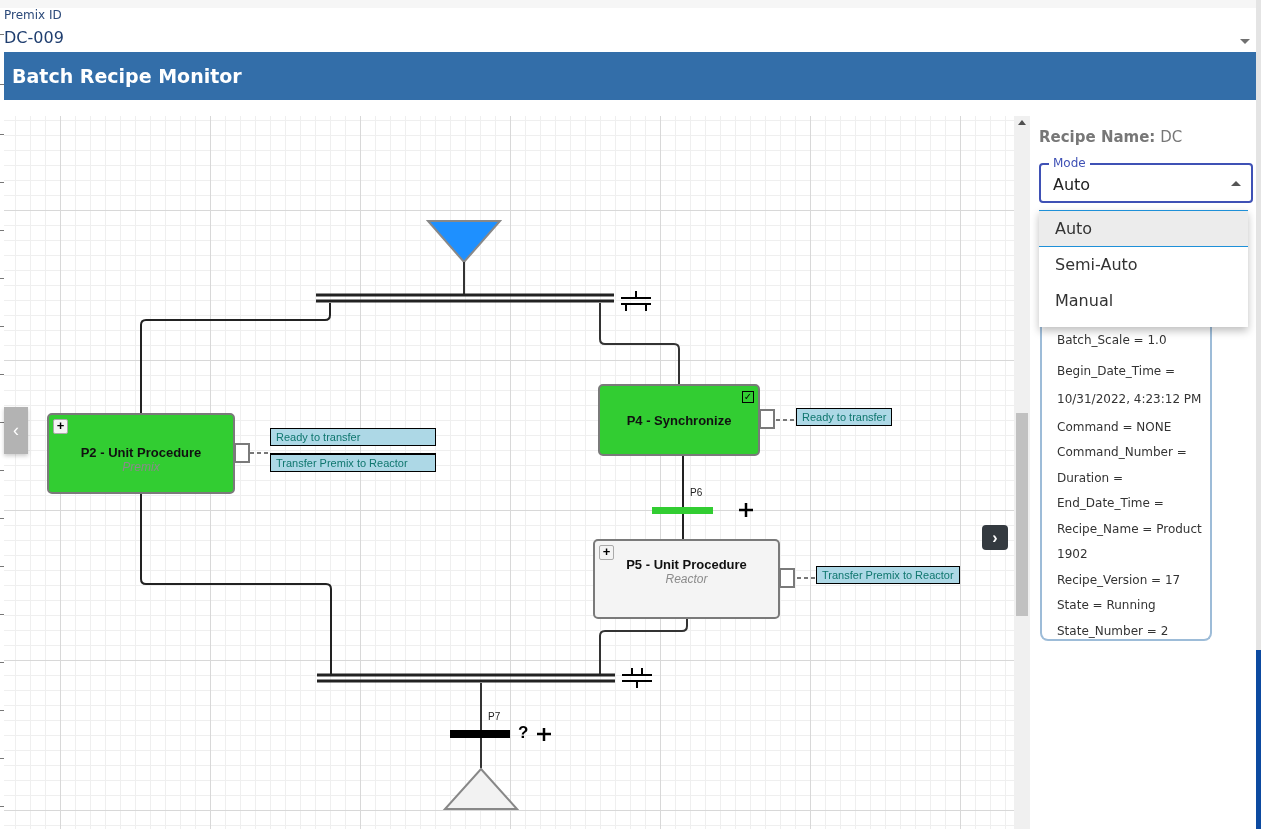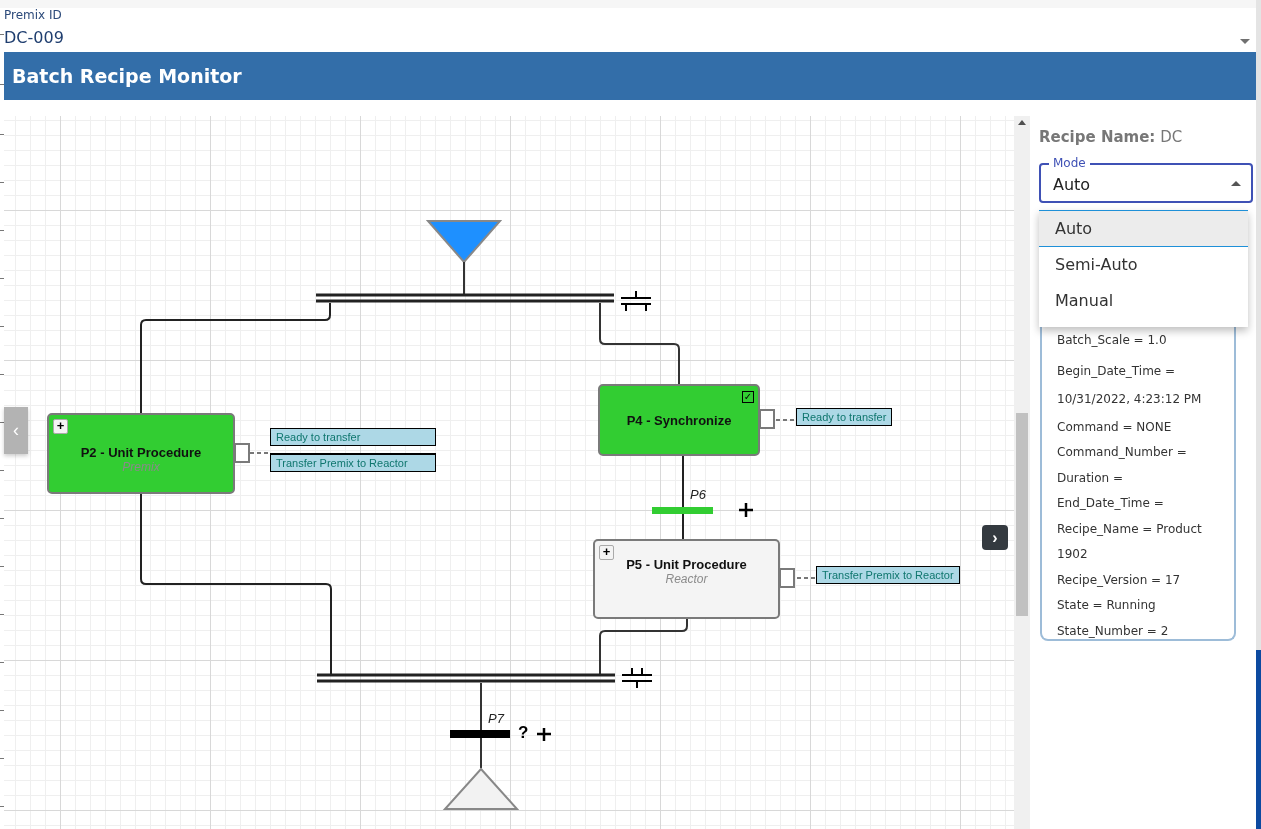--- a/index.html
+++ b/index.html
@@ -32,32 +32,32 @@
   .nav-right { position: absolute; left: 982px; top: 525px; width: 26px; height: 25px; background: #343a40; color: #fff; border-radius: 4px; font-size: 16px; font-weight: bold; text-align: center; line-height: 25px; }
   .node { position: absolute; border: 2px solid #7a7a7a; border-radius: 5px; text-align: center; }
   .node-green { background: #32cd32; }
   .node-grey { background: #f4f4f4; }
   .node-title { font-size: 13px; font-weight: bold; color: #111; display: block; }
   .node-sub { font-size: 12px; font-style: italic; color: #8a8a8a; display: block; }
   .expand-btn { position: absolute; left: 4px; top: 4px; width: 15px; height: 15px; background: #f4f4f4; border: 1px solid #aaa; border-radius: 2px; font-size: 13px; line-height: 12px; font-weight: bold; color: #000; text-align: center; }
   .check-icon { position: absolute; right: 4px; top: 5px; width: 12px; height: 12px; border: 1px solid #000; font-size: 10px; line-height: 10px; text-align: center; background: #32cd32; }
   .port { position: absolute; width: 16px; height: 20px; border: 2px solid #7a7a7a; background: #fff; }
   .param { position: absolute; background: #add8e6; border: 1px solid #000; font-size: 11px; color: #0f766e; padding: 2px 5px; white-space: nowrap; }
-  .label-p { position: absolute; font-size: 13px; color: #222; font-style: italic; }
+  .label-p { position: absolute; font-size: 10px; color: #222; }
   .side { position: absolute; left: 1030px; top: 116px; width: 226px; height: 713px; background: #fff; }
   .recipe-name { position: absolute; left: 9px; top: 12px; font-size: 15px; color: #777; font-family: "DejaVu Sans", sans-serif; }
   .recipe-name b { color: #777; }
   .mode-select { position: absolute; left: 9px; top: 47px; width: 214px; height: 40px; border: 2px solid #3f51b5; border-radius: 4px; }
   .mode-legend { position: absolute; left: 8px; top: -9px; padding: 0 4px; background: #fff; font-size: 12px; color: #3f51b5; font-family: "DejaVu Sans", sans-serif; }
   .mode-value { position: absolute; left: 12px; top: 10px; font-size: 16px; color: #222; font-family: "DejaVu Sans", sans-serif; }
   .mode-caret { position: absolute; right: 10px; top: 16px; width: 0; height: 0; border-left: 5px solid transparent; border-right: 5px solid transparent; border-bottom: 5px solid #555; }
   .mode-menu { position: absolute; left: 9px; top: 94px; width: 209px; height: 117px; background: #fff; box-shadow: 0 4px 8px rgba(0,0,0,0.25); border-top: 1px solid #1e90d8; z-index: 5; }
   .mode-option { height: 36px; line-height: 36px; padding-left: 16px; font-size: 16px; color: #333; font-family: "DejaVu Sans", sans-serif; }
   .mode-option.selected { background: #ececec; border-bottom: 1px solid #1e90d8; }
-  .props { position: absolute; left: 10px; top: 190px; width: 196px; height: 335px; border: 2px solid #9dbcd8; border-top: none; border-radius: 0 0 8px 8px; padding-top: 22px; }
+  .props { position: absolute; left: 10px; top: 190px; width: 172px; height: 335px; border: 2px solid #9dbcd8; border-top: none; border-radius: 0 0 8px 8px; padding-top: 22px; }
   .prop { font-size: 12px; color: #333; line-height: 25.5px; padding-left: 15px; font-family: "DejaVu Sans", sans-serif; }
   .prop.wrap { line-height: 28px; padding-top: 3px; padding-bottom: 2px; }
 </style>
 </head>
 <body>
 
 <div class="topstrip"></div>
 <div class="left-ticks">
   <span style="top:34px"></span>
     <span style="top:84px"></span>

